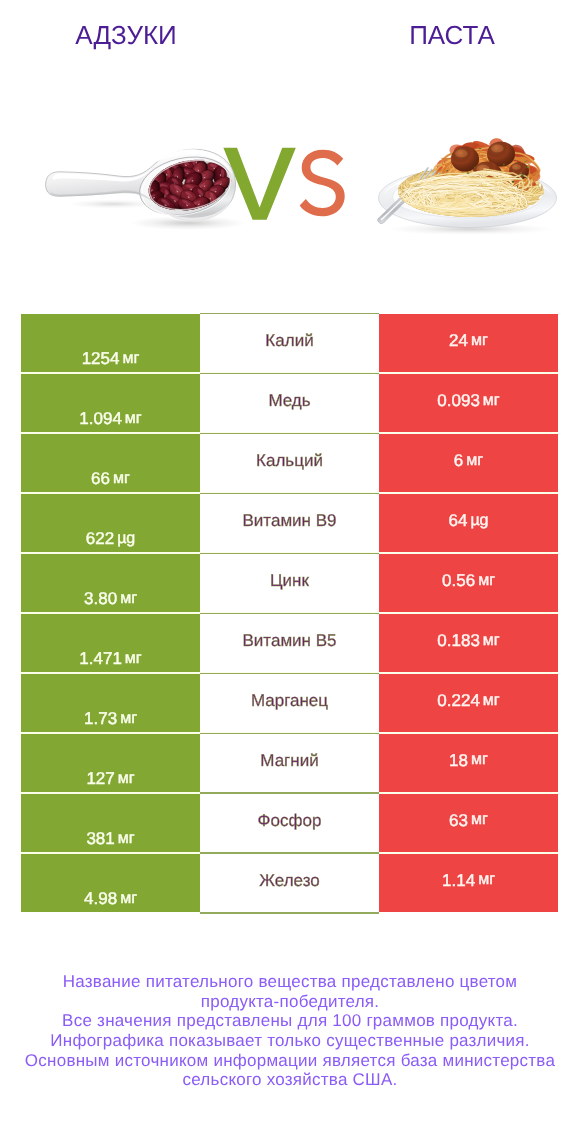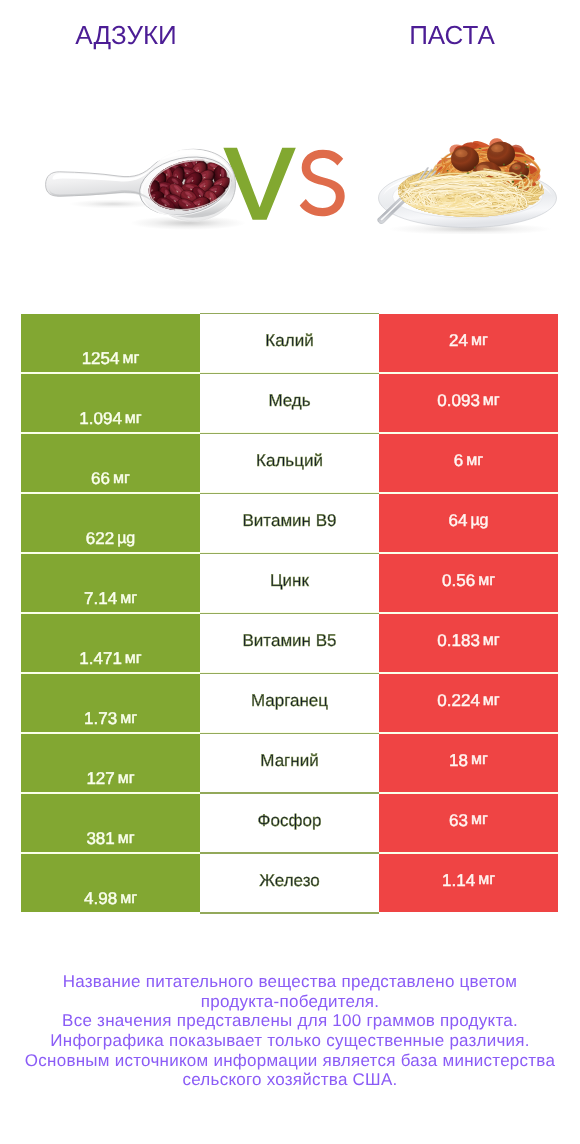--- a/index.html
+++ b/index.html
@@ -18,21 +18,21 @@
 
   .table{position:absolute;left:21px;top:313.8px;width:537px;background:#FBFFE8;}
   .row{position:relative;display:flex;height:58.6px;margin-bottom:1.4px;}
   .row:last-child{margin-bottom:0;}
   .cell{display:flex;align-items:center;justify-content:center;
         width:179px;box-sizing:border-box;font-weight:400;font-size:17px;line-height:1;padding-bottom:5px;}
   .cL{background:#82A732;color:#FBFFEE;align-items:flex-end;-webkit-text-stroke:0.45px #FBFFEE;}
   .cR{background:#ef4444;color:#FFF6F2;-webkit-text-stroke:0.45px #FFF6F2;}
   .cM{background:#ffffff;}
   .cM .lbl{font-size:17px;font-weight:400;}
-  .lbl-green{color:#0f172a;-webkit-text-stroke:0.45px #7D9440;}
+  .lbl-green{color:#701a75;-webkit-text-stroke:0.45px #7D9440;}
   .u{font-size:16px;font-weight:400;margin-left:3px;}
   .sep{position:absolute;left:179px;width:179px;height:1.1px;background:#93A95B;}
   .sep-top{top:-0.8px;}
   .sep-bot{bottom:-1.3px;}
 
   .footer{position:absolute;left:0;top:972px;width:580px;text-align:center;}
   .fline{font-size:17px;color:#8b5cf6;line-height:19.65px;white-space:nowrap;letter-spacing:0.25px;}
 </style>
 </head>
 <body>
@@ -1480,21 +1480,21 @@
         </div>
       <div class="cell cR">
           <span>64</span>
           <span class="u">µg</span>
         </div>
       <div class="sep sep-top"></div>
       <div class="sep sep-bot"></div>
     </div>
     <div class="row">
       <div class="cell cL">
-          <span>7.14</span>
+          <span>3.80</span>
           <span class="u">мг</span>
         </div>
       <div class="cell cM">
           <span class="lbl lbl-green">Цинк</span>
         </div>
       <div class="cell cR">
           <span>0.56</span>
           <span class="u">мг</span>
         </div>
       <div class="sep sep-top"></div>

